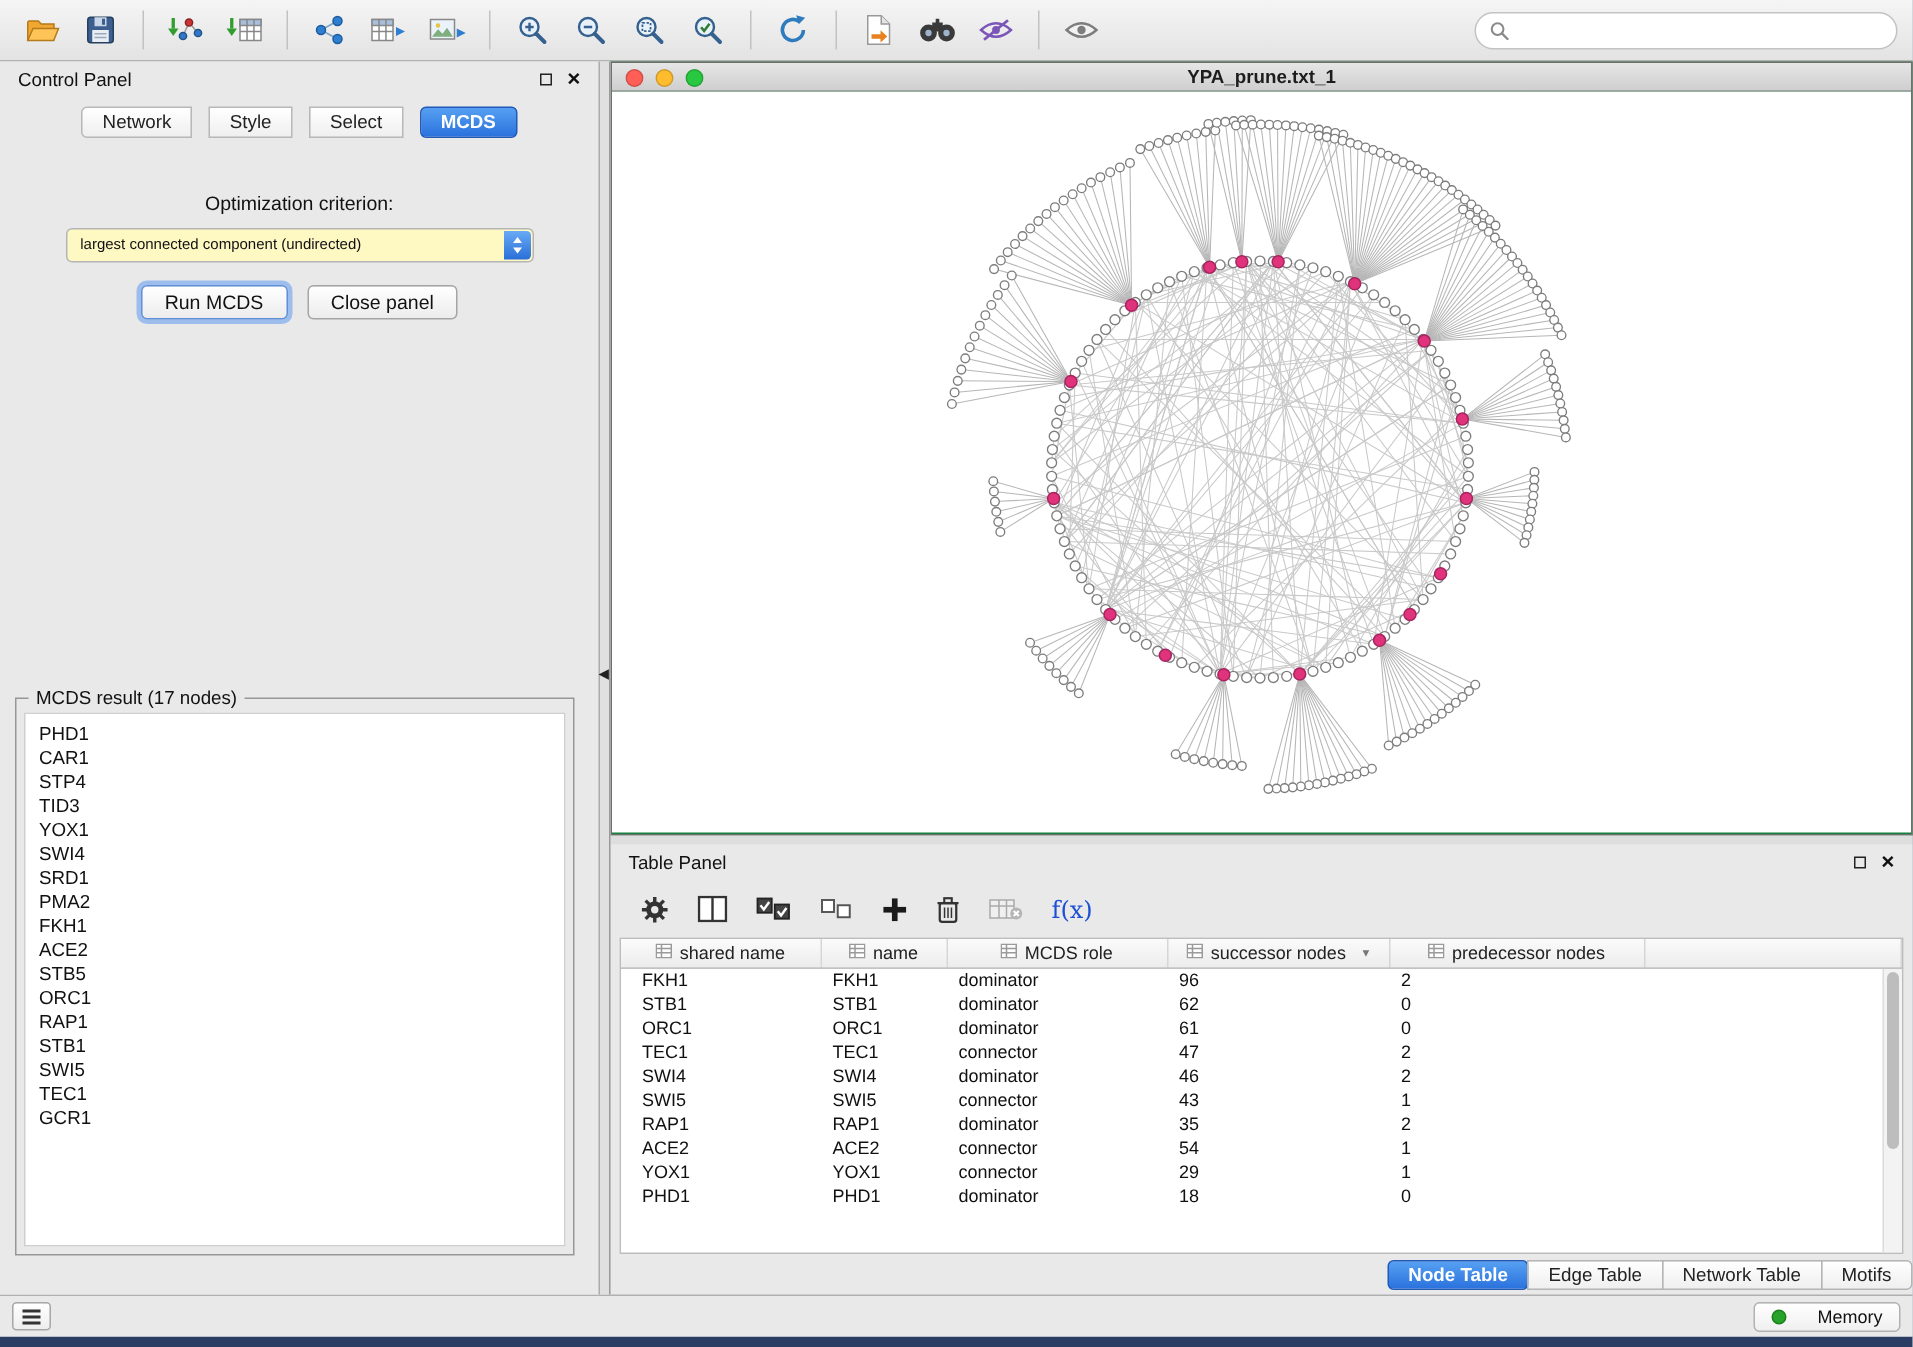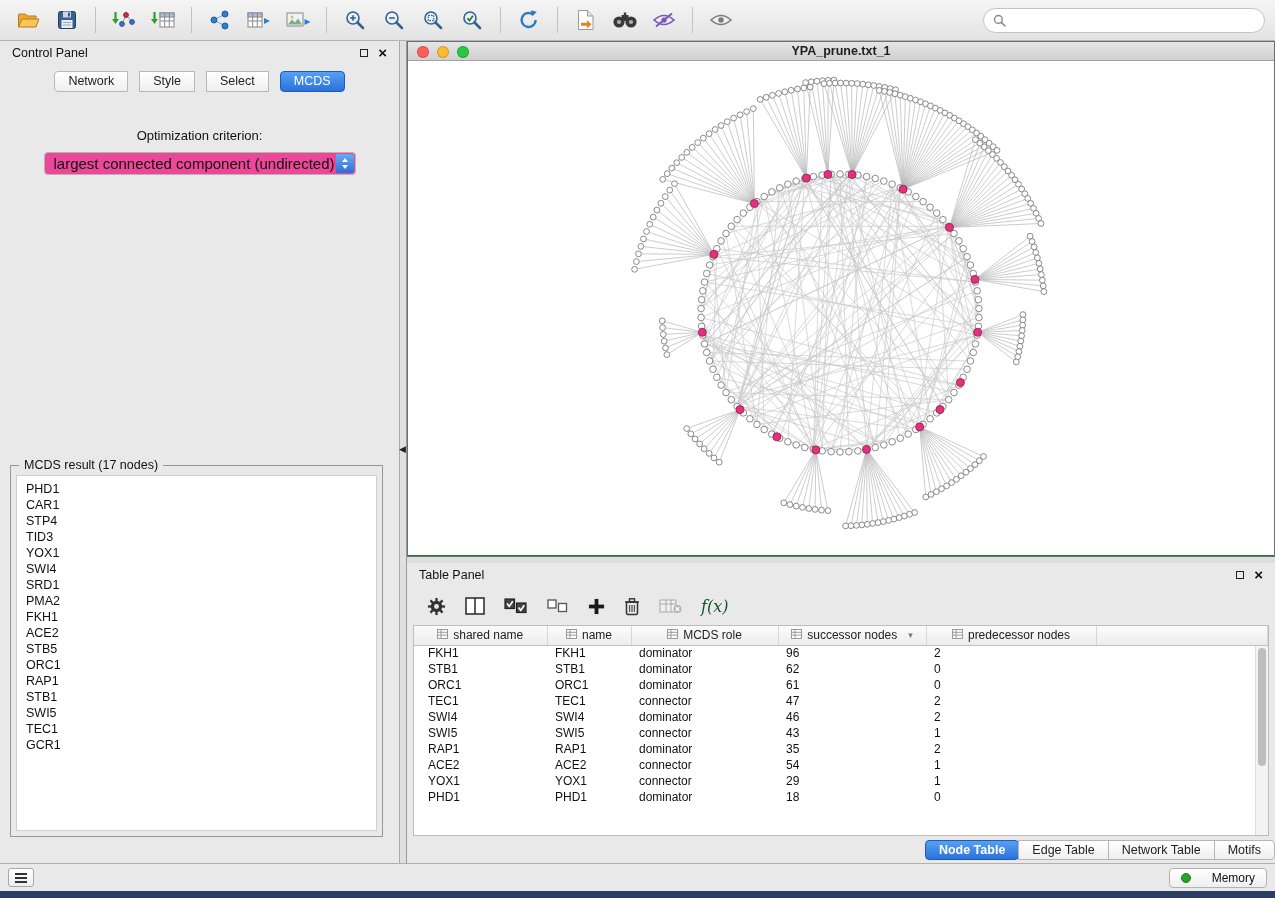--- a/index.html
+++ b/index.html
@@ -25,23 +25,23 @@
 .panel-header{height:24px;display:flex;align-items:center;padding:0 12px;flex:none}
 .panel-title{font-size:12.5px;color:#111}
 .win-btns{margin-left:auto;display:flex;align-items:center;gap:10px}
 .float-ico{width:8px;height:8px;border:1.5px solid #222;display:inline-block}
 .close-ico{font-size:15px;font-weight:bold;color:#111;line-height:12px}
 
 
 .cp-tabs{display:flex;justify-content:center;margin-top:6px;gap:12px}
 .cp-tab{height:21px;line-height:19px;padding:0 13px;font-size:12.5px;background:linear-gradient(#fff,#efefef);border:1px solid #b8b8b8;margin-left:-1px;color:#222}
 .cp-tab:first-child{border-radius:4px 0 0 4px;margin-left:0}
-.cp-tab.active{background:linear-gradient(#56a0f2,#2a72dd);color:#fff;border:1px solid #2059b8;border-radius:4px;font-weight:normal}
+.cp-tab.active{background:linear-gradient(#56a0f2,#2a72dd);color:#fff;border:1px solid #2059b8;border-radius:4px;font-weight:bold}
 .opt-label{text-align:center;margin-top:36px;font-size:13px}
-.criterion-select{width:312px;height:23px;margin:9px auto 0;background:#ec4899;border:1px solid #b5b5b5;border-radius:4px;display:flex;align-items:center;padding-left:9px;font-size:15px;position:relative}
+.criterion-select{width:312px;height:23px;margin:9px auto 0;background:#fef9c3;border:1px solid #b5b5b5;border-radius:4px;display:flex;align-items:center;padding-left:9px;font-size:10px;position:relative}
 .stepper{position:absolute;right:1px;top:1px;bottom:1px;width:18px;background:linear-gradient(#68aaf5,#2a6fd8);border-radius:0 3px 3px 0;display:flex;flex-direction:column;align-items:center;justify-content:center}
 .step-up{width:0;height:0;border-left:3.5px solid transparent;border-right:3.5px solid transparent;border-bottom:4.5px solid #fff;margin-bottom:2.5px}
 .step-down{width:0;height:0;border-left:3.5px solid transparent;border-right:3.5px solid transparent;border-top:4.5px solid #fff}
 .btn-row{display:flex;justify-content:center;gap:13px;margin-top:15px}
 .btn{height:23px;padding:0 15px;background:linear-gradient(#fff,#ececec);border:1px solid #a5a5a5;border-radius:4px;font-size:13px;color:#111;font-family:"Liberation Sans",sans-serif}
 .btn.focused{box-shadow:0 0 0 3px rgba(95,155,240,.55);border-color:#5f8fd8}
 .result-group{position:absolute;left:10px;right:16px;top:424px;bottom:26px;border:1px solid #979797}
 .result-legend{position:absolute;top:-8px;left:8px;background:#e9e9e9;padding:0 5px;font-size:12.5px}
 .result-list{position:absolute;left:5px;right:5px;top:9px;bottom:5px;background:#fff;border:1px solid #cfcfcf;padding:5px 9px;font-size:12.5px;line-height:16px;overflow:hidden}
 
@@ -51,21 +51,21 @@
 .net-title{font-size:12.5px;font-weight:bold;color:#1d1d1d}
 .traffic{position:absolute;left:9px;top:3.5px;display:flex;gap:8px}
 .traffic span{width:12px;height:12px;border-radius:50%;display:inline-block;border:1px solid rgba(0,0,0,.18)}
 .net-canvas-wrap{flex:1;min-height:0}
 .h-splitter{height:6px;flex:none;background:#dedede}
 
 
 .table-panel{flex:1;background:#e9e9e9;display:flex;flex-direction:column;min-height:0}
 .tp-toolbar{height:38px;flex:none;display:flex;align-items:center;gap:19px;padding-left:20px}
 .tp-ico{display:flex;align-items:center;justify-content:center}
-.fx{font-family:"DejaVu Serif",serif;font-style:italic;font-size:16px;color:#14532d}
+.fx{font-family:"DejaVu Serif",serif;font-size:16px;color:#1d4ed8}
 .tp-table-wrap{flex:1;margin:0 6px;background:#fff;border:1px solid #bdbdbd;position:relative;overflow:hidden;min-height:0}
 table.node-table{border-collapse:collapse;width:100%;table-layout:fixed;font-size:12px}
 .node-table th{height:19px;background:linear-gradient(#fbfbfb,#ececec);border-right:1px solid #d6d6d6;border-bottom:1px solid #c2c2c2;font-weight:normal;font-size:12px;color:#222;padding:0}
 .node-table th .hd{display:flex;align-items:center;justify-content:center;gap:5px;position:relative;height:100%}
 .hdr-chev{color:#777;font-size:9px;margin-left:6px}
 .node-table td{height:16px;padding:0 8px;white-space:nowrap;overflow:hidden;color:#111}
 .node-table td:first-child{padding-left:14px}
 .node-table td.num{text-align:left;padding-right:14px}
 .tp-scroll{position:absolute;top:20px;right:0;bottom:0;width:13px;background:#f3f3f3;border-left:1px solid #ddd}
 .tp-scroll .thumb{position:absolute;top:2px;left:2px;right:2px;height:118px;background:#bdbdbd;border-radius:5px}
@@ -250,20 +250,24 @@
           <div class="cp-tab">Select</div>
           <div class="cp-tab active">MCDS</div>
         </div>
       <div class="opt-label">Optimization criterion:</div>
       <div class="criterion-select">
         <span>largest connected component (undirected)</span>
         <span class="stepper">
             <span class="step-up"></span>
             <span class="step-down"></span>
           </span>
+      </div>
+      <div class="btn-row">
+        <button class="btn focused">Run MCDS</button>
+        <button class="btn">Close panel</button>
       </div>
       <div class="result-group">
         <span class="result-legend">MCDS result (17 nodes)</span>
         <div class="result-list">
             <div>PHD1</div>
             <div>CAR1</div>
             <div>STP4</div>
             <div>TID3</div>
             <div>YOX1</div>
             <div>SWI4</div>

